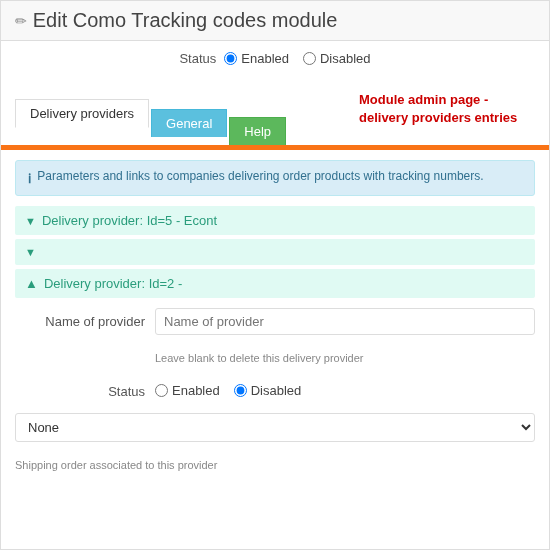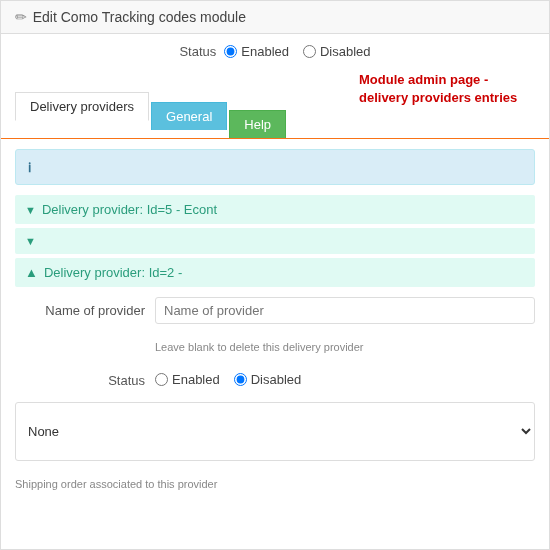--- a/index.html
+++ b/index.html
@@ -23,21 +23,21 @@
       padding: 8px 14px;
       display: flex;
       align-items: center;
       gap: 6px;
     }
     .page-header-icon {
       color: #888;
       font-size: 14px;
     }
     .page-header-title {
-      font-size: 14px;
+      font-size: 20px;
       color: #444;
       text-align: center;
     }
     .status-label {
       font-size: 13px;
       color: #555;
       margin-right: 8px;
     }
     .radio-group {
       display: flex;
@@ -50,37 +50,37 @@
       gap: 4px;
       font-size: 13px;
       color: #444;
     }
     .admin-note {
       color: #cc0000;
       font-weight: bold;
       font-size: 13px;
       position: absolute;
       right: 20px;
-      top: 37px;
+      top: 50px;
       text-align: left;
       width: 170px;
       line-height: 1.4;
     }
     .status-area {
       position: relative;
       display: flex;
       justify-content: center;
       align-items: center;
       padding: 10px 14px;
     }
     .tabs-row {
       display: flex;
       align-items: center;
       padding: 4px 14px 0 14px;
-      border-bottom: 1px solid #f97316;
+      border-bottom: 5px solid #f97316;
       gap: 0;
     }
     .tab {
       padding: 6px 14px;
       font-size: 13px;
       cursor: pointer;
       border: 1px solid #ddd;
       border-bottom: none;
       background: #fff;
       color: #333;
@@ -183,21 +183,21 @@
       color: #999;
       background: #fff;
     }
     .form-hint {
       font-size: 11px;
       color: #888;
       margin-top: 17px;
     }
     .form-select {
       width: 100%;
-      padding: 20px 8px;
+      padding: 5px 8px;
       border: 1px solid #ddd;
       border-radius: 3px;
       font-size: 13px;
       background: #fff;
       color: #333;
     }
     .status-radios {
       display: flex;
       align-items: center;
       gap: 14px;
@@ -239,20 +239,21 @@
   </div>
 
   <div class="tabs-row">
     <div class="tab active">Delivery providers</div>
     <div class="tab btn-general">General</div>
     <div class="tab btn-help">Help</div>
   </div>
 
   <div class="info-banner">
     <span class="info-icon">ℹ</span>
+    <span>Parameters and links to companies delivering order products with tracking numbers.</span>
   </div>
 
   <div class="delivery-section">
 
     <div class="delivery-provider-header">
       <span class="arrow">▼</span>
       <span>Delivery provider: Id=5 - Econt</span>
     </div>
 
     <div class="delivery-provider-header">

